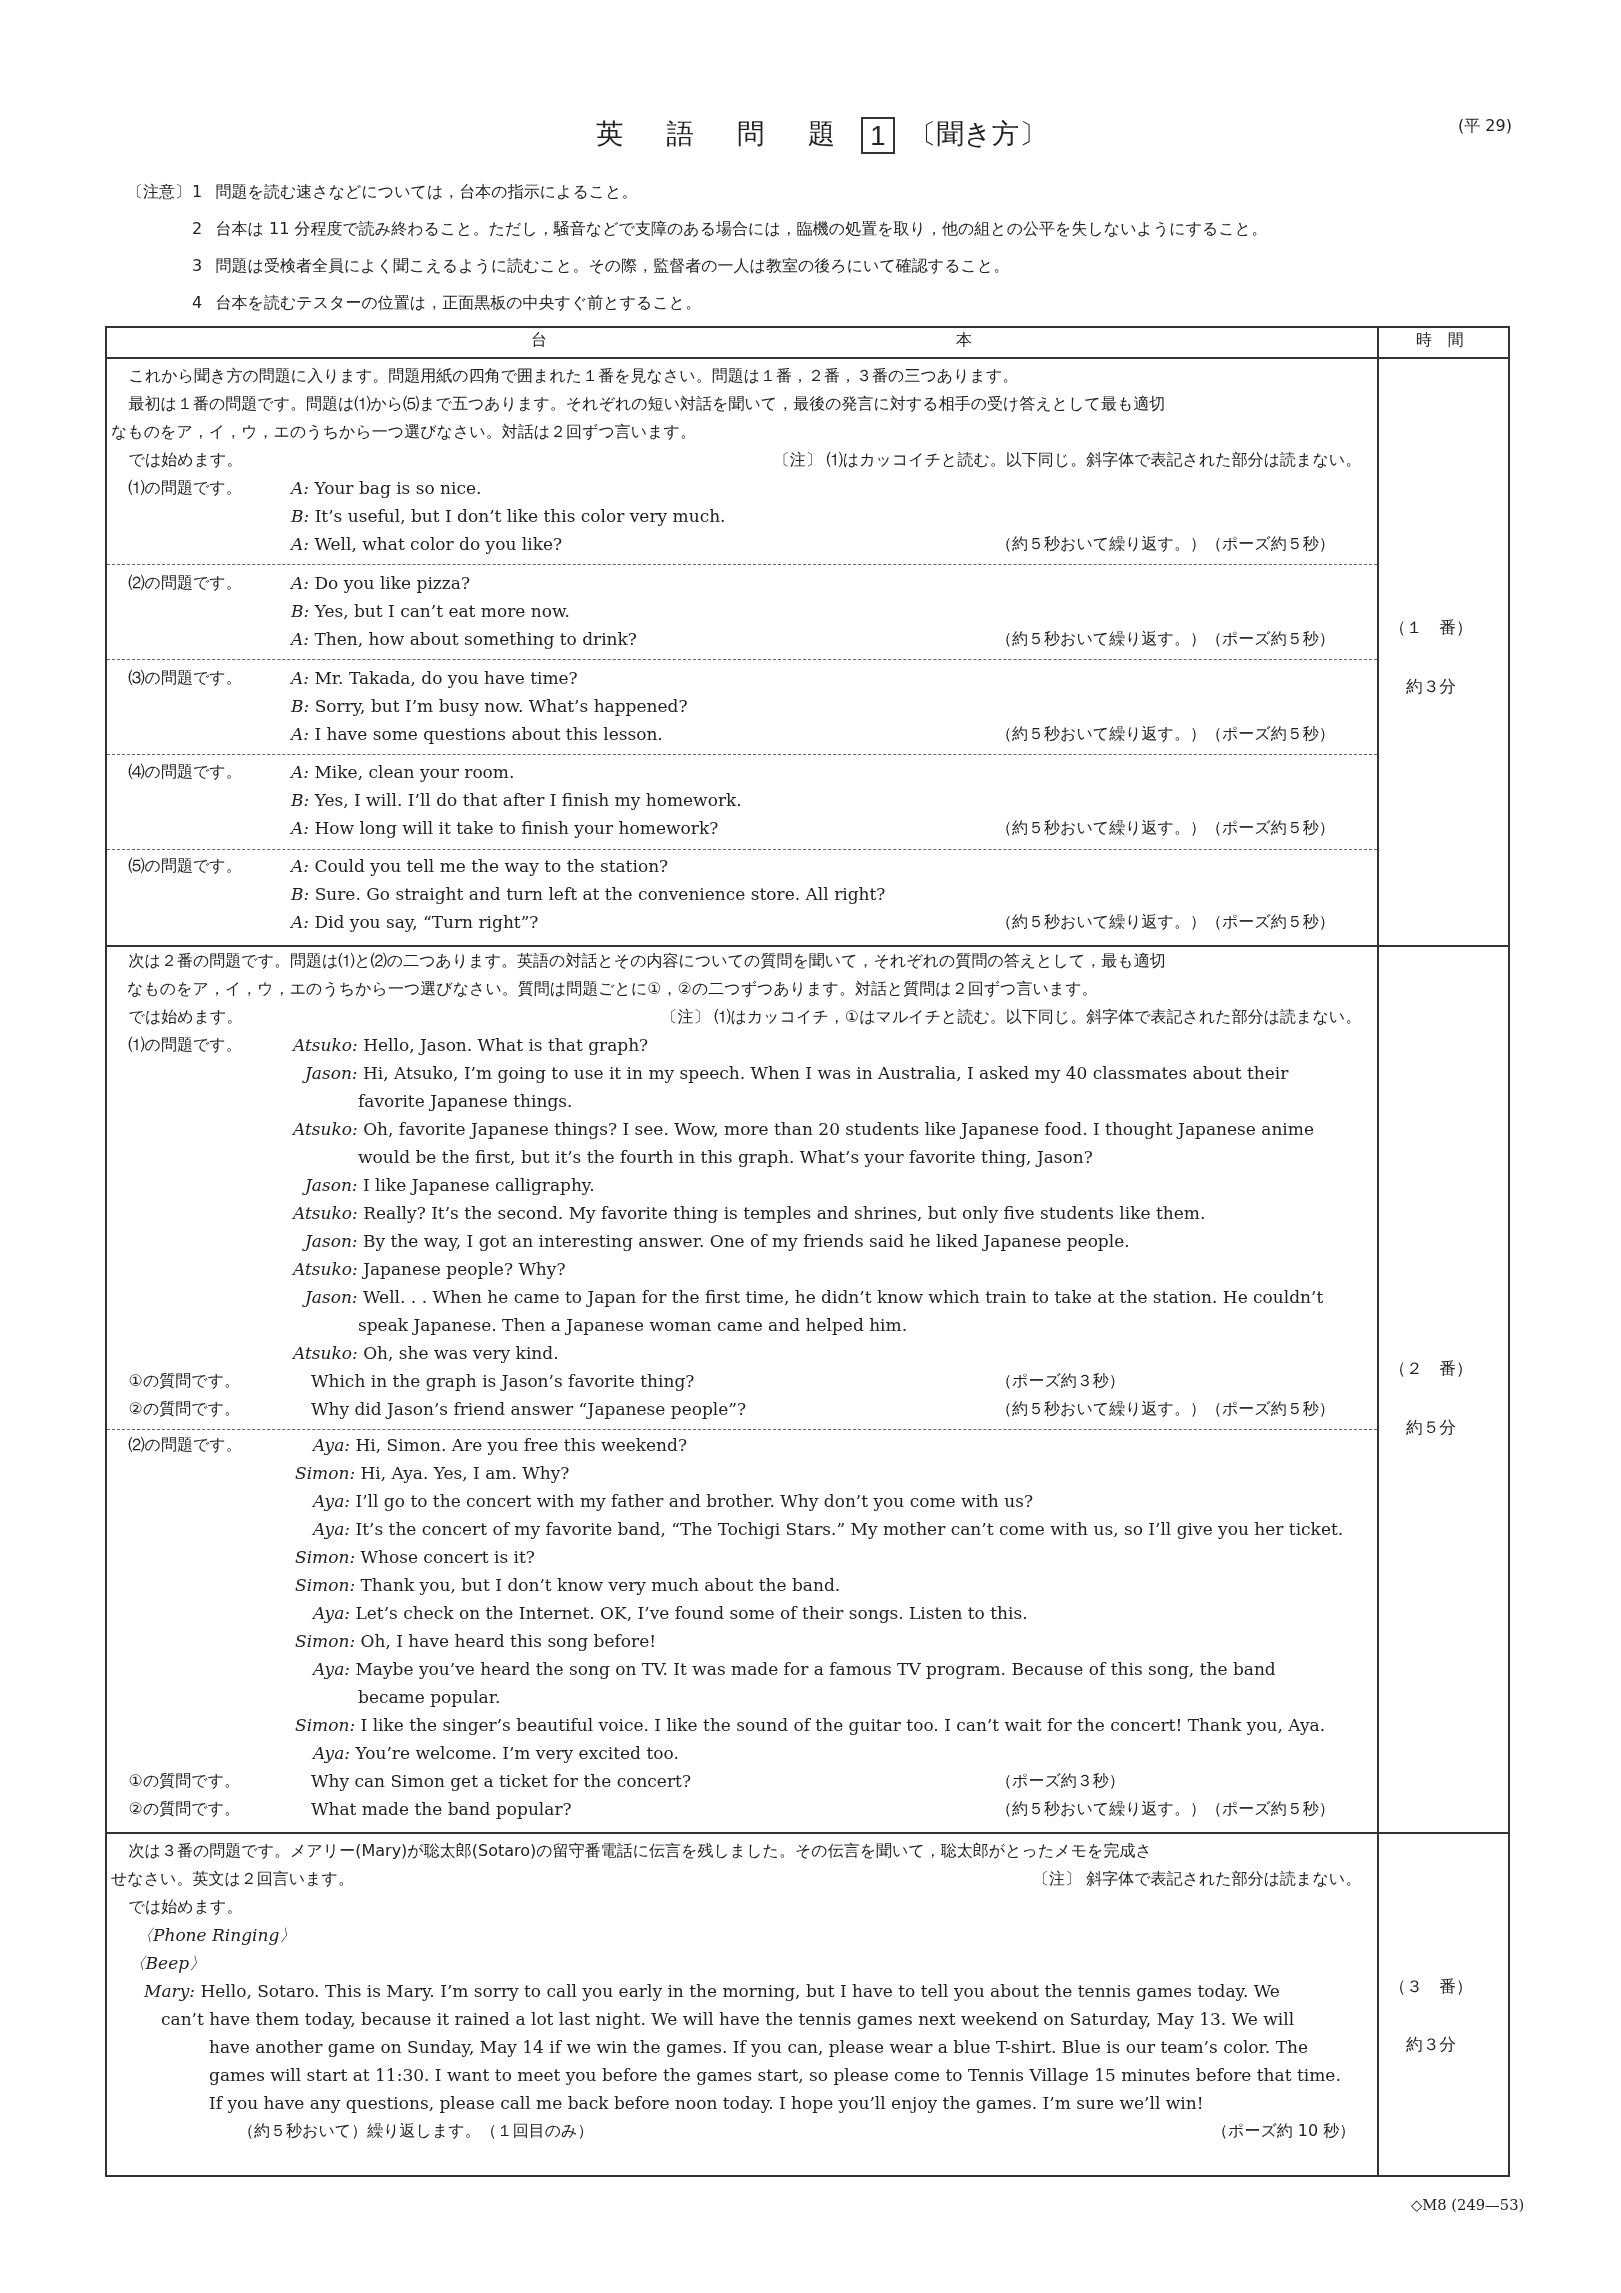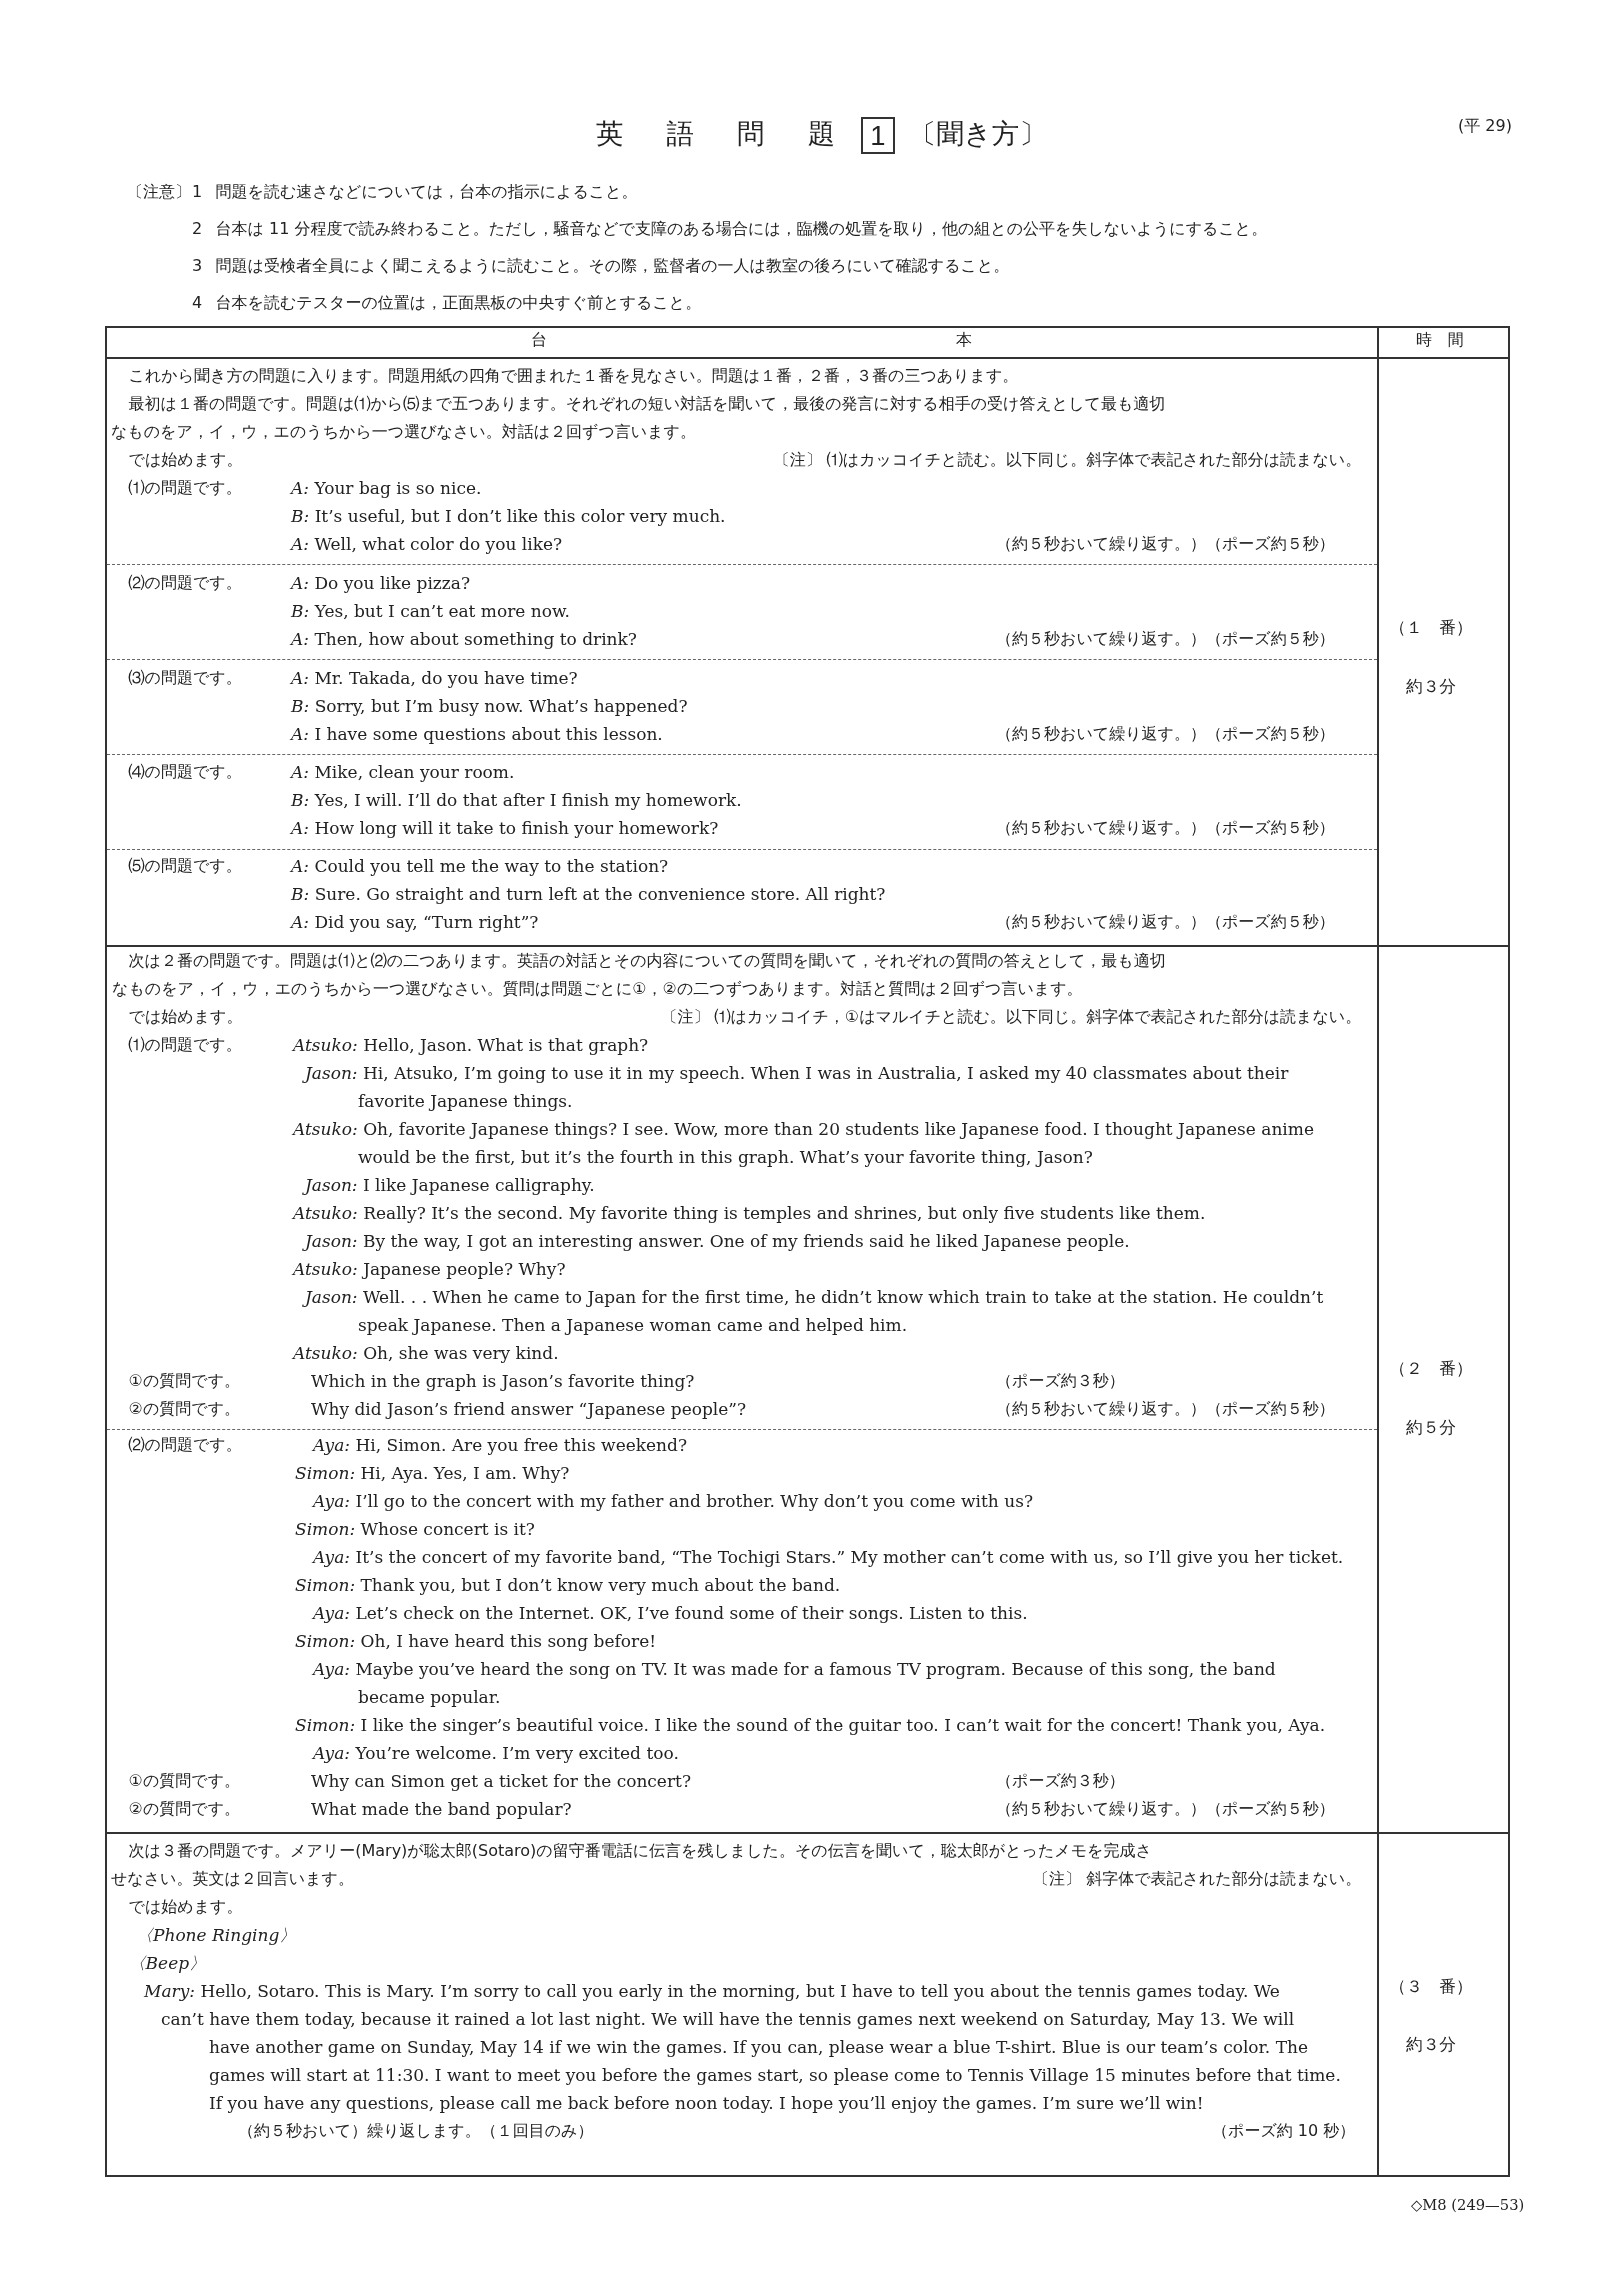--- a/index.html
+++ b/index.html
@@ -168,21 +168,21 @@
       <span class="dlg"><span class="spk">A:</span><span> Did you say, “Turn right”?</span></span>
       <span class="cue jp">（約５秒おいて繰り返す。）（ポーズ約５秒）</span>
     </div>
   </div>
 
   <div class="time-cell jp" style="top:288px">（１　番）</div>
   <div class="time-cell jp" style="top:347px">約３分</div>
 
   <div class="content" style="top:619px">
     <div class="line jp" style="padding-left:21.6px">次は２番の問題です。問題は⑴と⑵の二つあります。英語の対話とその内容についての質問を聞いて，それぞれの質問の答えとして，最も適切</div>
-    <div class="line jp" style="padding-left:5px">なものをア，イ，ウ，エのうちから一つ選びなさい。質問は問題ごとに①，②の二つずつあります。対話と質問は２回ずつ言います。</div>
+    <div class="line jp" style="padding-left:20px">なものをア，イ，ウ，エのうちから一つ選びなさい。質問は問題ごとに①，②の二つずつあります。対話と質問は２回ずつ言います。</div>
     <div class="line jp">
       <span style="position:absolute;left:21.6px">では始めます。</span>
       <span class="chk">〔注〕 ⑴はカッコイチ，①はマルイチと読む。以下同じ。斜字体で表記された部分は読まない。</span>
     </div>
 
     <div class="line">
       <span class="lbl jp">⑴の問題です。</span>
       <span style="position:absolute;left:186px"><span class="spk">Atsuko:</span><span> Hello, Jason.  What is that graph?</span></span>
     </div>
     <div class="line">
@@ -233,24 +233,24 @@
       <span class="lbl jp">⑵の問題です。</span>
       <span style="position:absolute;left:206px"><span class="spk">Aya:</span><span> Hi, Simon.  Are you free this weekend?</span></span>
     </div>
     <div class="line">
       <span style="position:absolute;left:188px"><span class="spk">Simon:</span><span> Hi, Aya.  Yes, I am.  Why?</span></span>
     </div>
     <div class="line">
       <span style="position:absolute;left:206px"><span class="spk">Aya:</span><span> I’ll go to the concert with my father and brother.  Why don’t you come with us?</span></span>
     </div>
     <div class="line">
+      <span style="position:absolute;left:206px"><span class="spk">Aya:</span><span> It’s the concert of my favorite band, “The Tochigi Stars.”  My mother can’t come with us, so I’ll give you her ticket.</span></span>
+    </div>
+    <div class="line">
       <span style="position:absolute;left:188px"><span class="spk">Simon:</span><span> Whose concert is it?</span></span>
-    </div>
-    <div class="line">
-      <span style="position:absolute;left:206px"><span class="spk">Aya:</span><span> It’s the concert of my favorite band, “The Tochigi Stars.”  My mother can’t come with us, so I’ll give you her ticket.</span></span>
     </div>
     <div class="line">
       <span style="position:absolute;left:188px"><span class="spk">Simon:</span><span> Thank you, but I don’t know very much about the band.</span></span>
     </div>
     <div class="line">
       <span style="position:absolute;left:206px"><span class="spk">Aya:</span><span> Let’s check on the Internet.  OK, I’ve found some of their songs.  Listen to this.</span></span>
     </div>
     <div class="line">
       <span style="position:absolute;left:188px"><span class="spk">Simon:</span><span> Oh, I have heard this song before!</span></span>
     </div>

